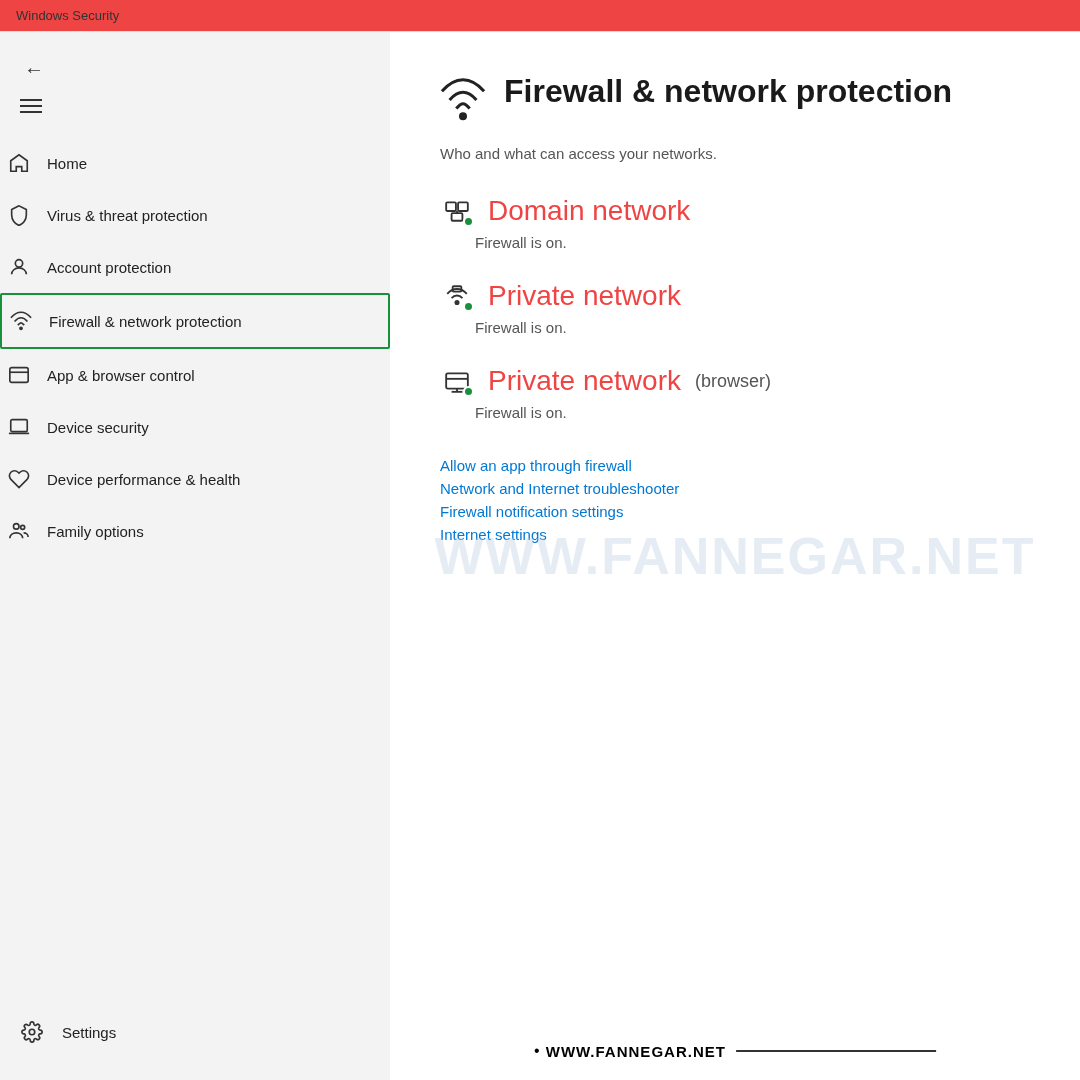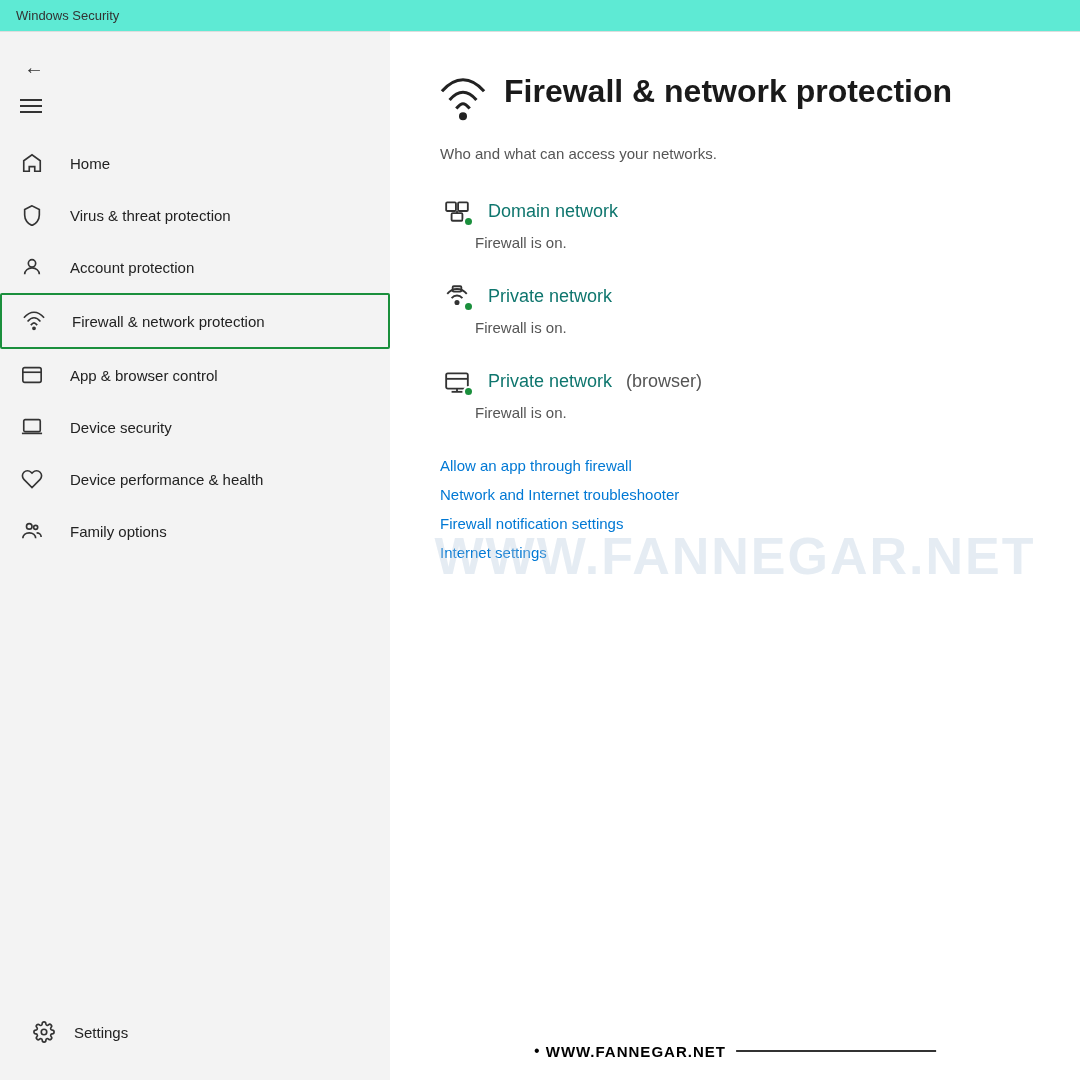--- a/index.html
+++ b/index.html
@@ -6,21 +6,21 @@
     body {
       font-family: 'Segoe UI', Arial, sans-serif;
       background: #f3f3f3;
       width: 1080px;
       height: 1080px;
       overflow: hidden;
       position: relative;
     }
 
     .title-bar {
-      background: #5eead4;
+      background: #ef4444;
       padding: 8px 16px;
       font-size: 13px;
       color: #333;
       border-bottom: 1px solid #ddd;
     }
 
     .app-container {
       display: flex;
       height: calc(1080px - 32px);
       background: #fff;
@@ -75,23 +75,23 @@
 
     .nav-list {
       list-style: none;
       padding: 20px 0 0 0;
       flex: 1;
     }
 
     .nav-item {
       display: flex;
       align-items: center;
-      padding: 14px 20px;
-      cursor: pointer;
-      gap: 26px;
+      padding: 14px 7px;
+      cursor: pointer;
+      gap: 16px;
       font-size: 15px;
       color: #222;
       position: relative;
     }
 
     .nav-item.active {
       border: 2px solid #1a8f3c;
       background: #f3f3f3;
       border-radius: 2px;
     }
@@ -106,21 +106,20 @@
       flex-shrink: 0;
     }
 
     .nav-label {
       font-size: 15px;
       color: #222;
     }
 
     .sidebar-bottom {
       padding: 16px 20px 24px 20px;
-      margin-left: 12px;
     }
 
     .settings-item {
       display: flex;
       align-items: center;
       gap: 18px;
       cursor: pointer;
       padding: 12px 0;
     }
 
@@ -166,22 +165,22 @@
     }
 
     .network-title-row {
       display: flex;
       align-items: center;
       gap: 14px;
       margin-bottom: 6px;
     }
 
     .network-link {
-      font-size: 18px;
-      color: #0f766e;
+      font-size: 28px;
+      color: #ef4444;
       font-weight: 400;
       cursor: pointer;
       text-decoration: none;
     }
 
     .network-status {
       font-size: 15px;
       color: #555;
       margin-left: 35px;
       margin-bottom: 4px;
@@ -190,21 +189,21 @@
     .active-badge {
       font-size: 18px;
       color: #555;
       font-weight: 400;
     }
 
     .links-section {
       margin-top: 36px;
       display: flex;
       flex-direction: column;
-      gap: 12px;
+      gap: 6px;
       justify-content: flex-end;
     }
 
     .footer-link {
       font-size: 15px;
       color: #0078d4;
       cursor: pointer;
       text-decoration: none;
     }
 

